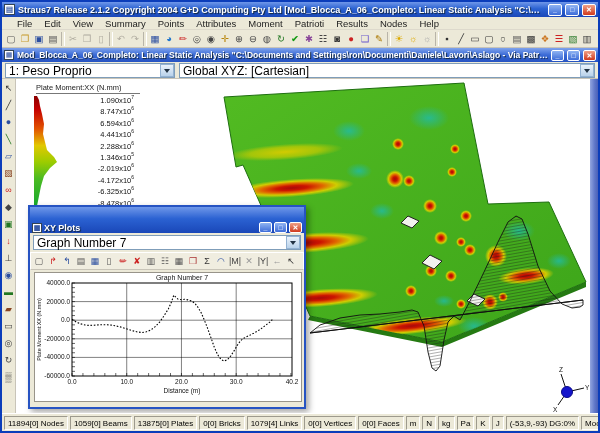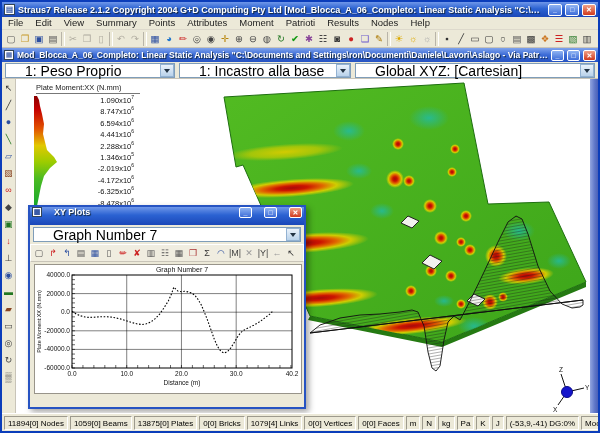--- a/index.html
+++ b/index.html
@@ -12,62 +12,62 @@
     display:flex;align-items:center;padding:0 2px;gap:3px;}
   .titlebar .appicon{width:11px;height:11px;background:#fff;border:1px solid #345;
     color:#2B4EA0;font-size:8px;line-height:9px;text-align:center;flex:0 0 11px;}
   .ttext{color:#fff;font-size:9px;font-weight:bold;white-space:nowrap;overflow:hidden;
     text-overflow:ellipsis;flex:1;text-shadow:1px 1px 1px #123;}
   .tbtn{width:14px;height:12px;flex:0 0 14px;border-radius:2px;border:1px solid #fff;
     background:linear-gradient(180deg,#8FB3F2,#3D6CD8);color:#fff;font-size:7px;
     line-height:10px;text-align:center;font-weight:bold;}
   .tbtn.close{background:linear-gradient(180deg,#F0A086,#D03A1E);}
   
-  .menubar{height:13px;flex:0 0 13px;display:flex;align-items:flex-start;font-size:9.5px;
-    color:#222;border-bottom:1px solid #DDD9CC;padding-left:0;}
+  .menubar{height:13px;flex:0 0 13px;display:flex;align-items:center;font-size:9.5px;
+    color:#222;border-bottom:1px solid #DDD9CC;padding-left:9px;}
   .menu-item{padding:0 6px;white-space:nowrap;}
   
   .toolbar{height:18px;flex:0 0 18px;display:flex;align-items:center;padding:0 2px;
     border-bottom:1px solid #C8C4B8;overflow:hidden;}
   .ti{width:14px;height:15px;flex:0 0 14px;font-size:9.5px;line-height:15px;text-align:center;}
   .ti.disabled{color:#AFAB9F !important;}
   .tsep{width:4px;height:14px;flex:0 0 4px;border-left:1px solid #B8B4A8;border-right:1px solid #FFF;margin:0 1px;}
   
   .childbar{height:14px;flex:0 0 14px;background:linear-gradient(180deg,#7FA3EC 0%,#3A6AD6 50%,#2653C2 100%);
     display:flex;align-items:center;padding:0 2px;gap:3px;}
   .childbar .appicon{width:10px;height:10px;background:#fff;border:1px solid #345;color:#2B4EA0;
     font-size:7px;line-height:8px;text-align:center;flex:0 0 10px;}
   .childbar .ttext{font-size:8.5px;}
   .childbar .tbtn{width:13px;height:11px;flex:0 0 13px;}
   
   .combos{height:17px;flex:0 0 17px;display:flex;gap:4px;padding:1px 3px;border-bottom:1px solid #C8C4B8;}
   .combo{background:#fff;border:1px solid #7F9DB9;height:15px;display:flex;align-items:center;}
-  .combo .cval{flex:1;padding:0 3px;font-size:14px;white-space:nowrap;overflow:hidden;margin-left:16px;}
+  .combo .cval{flex:1;padding:0 3px;font-size:12px;white-space:nowrap;overflow:hidden;}
   .combo .carrow{width:14px;height:13px;flex:0 0 14px;background:linear-gradient(180deg,#EAF2FB,#B9D2EA);
     border:1px solid #93B2D2;display:flex;align-items:center;justify-content:center;}
   .combo .carrow:after{content:"";border:3px solid transparent;border-top:4px solid #234;margin-top:3px;}
   
   .workspace{flex:1;display:flex;position:relative;background:#fff;overflow:hidden;}
   .lefttb{width:14px;flex:0 0 14px;background:#ECE9D8;border-right:1px solid #C8C4B8;
     display:flex;flex-direction:column;align-items:center;padding-top:1px;overflow:hidden;}
   .lti{width:12px;height:17px;font-size:9px;line-height:17px;text-align:center;}
   .viewport{flex:1;position:relative;background:#fff;overflow:hidden;}
   .rightstrip{width:8px;flex:0 0 8px;background:linear-gradient(90deg,#93A6E0,#5E76C8 60%,#4A60B8);}
   
   .legend{position:absolute;left:12px;top:4px;width:112px;}
   .legend-title{font-size:7.5px;color:#222;border-bottom:1px solid #777;margin-left:8px;padding-bottom:1px;white-space:nowrap;}
   .legend-body{display:flex;}
   .legend-vals{width:76px;}
   .legend-val{height:11.4px;font-size:7.5px;text-align:right;color:#111;white-space:nowrap;}
   .legend-val sup{font-size:5px;}
   
   .dialog{position:absolute;left:26px;top:126px;width:278px;height:204px;border:2px solid #2653C2;
     background:#ECE9D8;box-shadow:3px 3px 6px rgba(0,0,0,.35);}
-  .dtitle{height:18px;background:linear-gradient(180deg,#6F97E9 0%,#2B62D2 45%,#1A47B8 100%);
-    color:#fff;font-weight:bold;font-size:9px;display:flex;align-items:flex-start;padding:0 2px;gap:12px;}
+  .dtitle{height:26px;background:linear-gradient(180deg,#6F97E9 0%,#2B62D2 45%,#1A47B8 100%);
+    color:#fff;font-weight:bold;font-size:9px;display:flex;align-items:flex-end;padding:0 2px;gap:2px;}
   .dtitle .appicon{width:10px;height:10px;background:#fff;border:1px solid #345;color:#2B4EA0;
     font-size:7px;line-height:8px;text-align:center;flex:0 0 10px;}
   .dtitle .ttext{font-size:9px;}
   .dtitle .tbtn{width:13px;height:11px;flex:0 0 13px;}
   .dcombo{margin:2px 3px;}
   .dtabs{display:flex;align-items:flex-end;height:15px;padding:0 3px;font-size:8.5px;gap:1px;}
   .dtab{border:1px solid #898A7E;border-bottom:none;border-radius:2px 2px 0 0;background:#E4E0CF;
     padding:0 5px;height:13px;line-height:13px;white-space:nowrap;}
   .dtab.active{background:#F7F5EC;height:15px;line-height:15px;}
   .dtoolbar{height:18px;display:flex;align-items:center;background:#F0EDE0;
@@ -164,24 +164,20 @@
     <div class="appicon">▦</div>
     <div class="ttext">Mod_Blocca_A_06_Completo: Linear Static Analysis "C:\Documents and Settings\ron\Documenti\Daniele\Lavori\Aslago - Via Patrioti\Modello Blocco A...</div>
     <div class="tbtn">_</div>
     <div class="tbtn">□</div>
     <div class="tbtn close">✕</div>
   </div>
 
   <div class="combos">
     <div class="combo" style="width:170px">
       <div class="cval">1: Peso Proprio</div>
-      <div class="carrow"></div>
-    </div>
-    <div class="combo" style="width:172px">
-      <div class="cval">1: Incastro alla base</div>
       <div class="carrow"></div>
     </div>
     <div class="combo" style="flex:1">
       <div class="cval">Global XYZ: [Cartesian]</div>
       <div class="carrow"></div>
     </div>
   </div>
 
   <div class="workspace">
     <div class="lefttb" id="lefttb">
@@ -451,16 +447,16 @@
       <div class="seg">0[0] Bricks</div>
       <div class="seg">1079[4] Links</div>
       <div class="seg">0[0] Vertices</div>
       <div class="seg">0[0] Faces</div>
       <div class="seg">m</div>
       <div class="seg">N</div>
       <div class="seg">kg</div>
       <div class="seg">Pa</div>
       <div class="seg">K</div>
       <div class="seg">J</div>
-      <div class="seg">(-53,9,-41)  DG:0%</div>
+      <div class="seg">(-53,9,-93)  DG:0%</div>
       <div class="seg grow">Model</div>
     </div>
 </div>
 
 </body></html>

